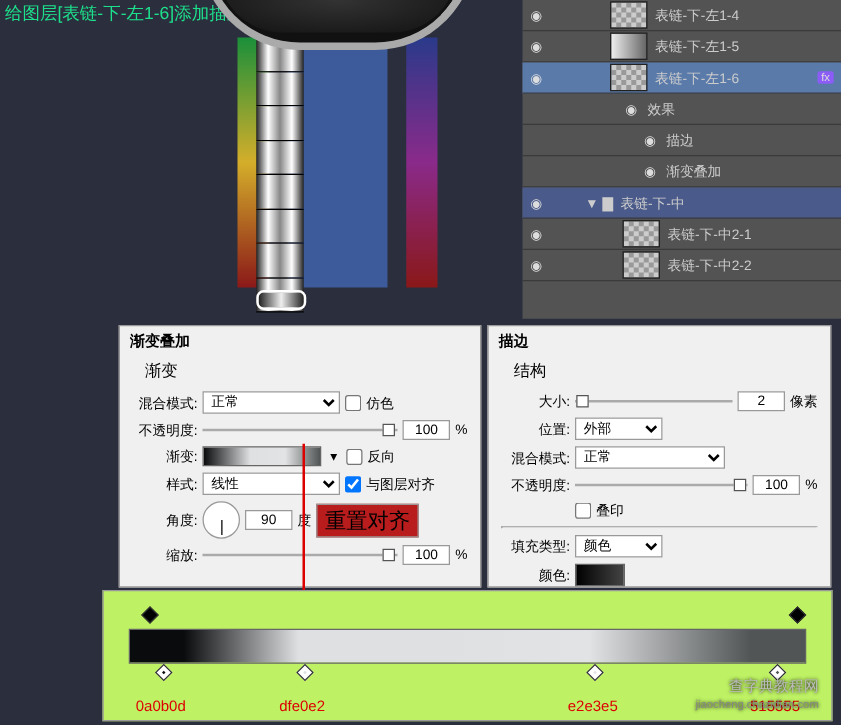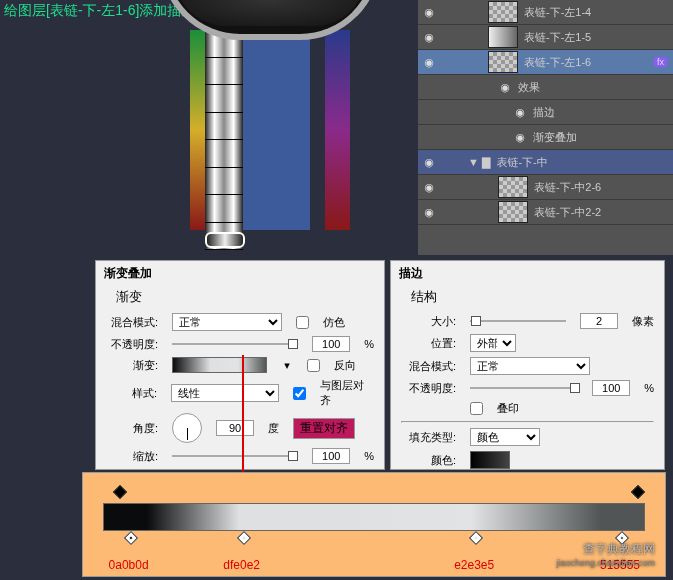--- a/index.html
+++ b/index.html
@@ -25,39 +25,39 @@
 .eye { width:14px; height:14px; display:flex; align-items:center; justify-content:center; color:#ddd; }
 .thumb { width:30px; height:22px; background:repeating-conic-gradient(#999 0 25%, #ccc 0 50%) 0 0/8px 8px; border:1px solid #222; }
 .thumb.grad { background:linear-gradient(90deg,#eee,#666); }
 .fx-badge { margin-left:auto; margin-right:6px; background:#8b5cf6; color:#ddd; font-size:9px; padding:0 3px; border-radius:2px; }
 
 .dialog { position:absolute; background:#f0f0f0; border:1px solid #999; color:#000; }
 .dlg-left { top:260px; left:95px; width:290px; height:210px; }
 .dlg-right { top:260px; left:390px; width:275px; height:210px; }
 .dlg-title { padding:4px 8px; font-weight:bold; font-size:12px; }
 .dlg-section { padding:2px 8px 2px 20px; font-size:13px; }
-.row { display:flex; align-items:center; margin:5px 0; gap:14px; font-size:11px; }
+.row { display:flex; align-items:center; margin:5px 0; gap:4px; font-size:11px; }
 .lbl { width:52px; text-align:right; }
 .lbl-r { width:55px; text-align:right; }
 select, input[type=text] { font-size:11px; padding:1px 2px; border:1px solid #999; background:#fff; }
 input[type=text] { width:38px; text-align:center; }
 .grad-preview { width:95px; height:16px; background:linear-gradient(90deg,#0a0b0d,#dfe0e2 40%,#e2e3e5 70%,#515555); border:1px solid #666; }
 .grad-arrow { width:12px; text-align:center; }
 .slider { flex:1; height:2px; background:#aaa; position:relative; }
 .slider-thumb { position:absolute; top:-4px; width:10px; height:10px; background:#fff; border:1px solid #555; }
 .angle-dial { width:30px; height:30px; border:1px solid #999; border-radius:50%; position:relative; background:#fff; }
 .angle-dial::after { content:""; position:absolute; left:50%; top:50%; width:1px; height:12px; background:#000; transform-origin:top; transform:rotate(0deg); }
-.btn { background:#be185d; border:1px solid #999; padding:1px 6px; font-size:12px; }
+.btn { background:#b91c1c; border:1px solid #999; padding:1px 6px; font-size:17px; }
 .cb { width:13px; height:13px; }
 .swatch { width:40px; height:18px; border:1px solid #666; background:linear-gradient(90deg,#000,#444); }
 
 .red-arrow { position:absolute; top:355px; left:242px; width:2px; height:130px; background:#d00; }
 .red-arrow::after { content:""; position:absolute; bottom:-8px; left:-5px; border:6px solid transparent; border-top:10px solid #d00; }
 
-.grad-editor { position:absolute; top:472px; left:82px; width:584px; height:105px; background:#fdba74; border:1px solid #999; }
+.grad-editor { position:absolute; top:472px; left:82px; width:584px; height:105px; background:#bef264; border:1px solid #999; }
 .grad-bar { position:absolute; top:30px; left:20px; right:20px; height:28px; background:linear-gradient(90deg,#0a0b0d 0%,#0a0b0d 8%,#dfe0e2 25%,#dfe0e2 45%,#e2e3e5 68%,#515555 92%,#515555 100%); border:1px solid #666; }
 .stop { position:absolute; width:12px; height:14px; top:60px; }
 .stop-shape { width:10px; height:10px; background:#fff; border:1px solid #333; transform:rotate(45deg); margin:auto; }
 .stop-fill { position:absolute; inset:3px; }
 .stop.opacity { top:14px; }
 .stop-label { position:absolute; top:85px; font-size:12px; color:#d00; transform:translateX(-40%); }
 
 .watermark { position:absolute; bottom:12px; right:18px; color:#bbb; font-size:12px; text-shadow:0 0 3px #000;text-align:right; }
 .watermark small { display:block; font-size:9px; color:#888;margin-left:10px; }
 </style>
@@ -119,21 +119,21 @@
   <div class="layer-row group">
     <span class="eye">◉</span>
     <span style="width:20px"></span>
     <span>▼ ▇</span>
     <span>表链-下-中</span>
   </div>
   <div class="layer-row">
     <span class="eye">◉</span>
     <span style="width:50px"></span>
     <span class="thumb"></span>
-    <span>表链-下-中2-6</span>
+    <span>表链-下-中2-1</span>
   </div>
   <div class="layer-row">
     <span class="eye">◉</span>
     <span style="width:50px"></span>
     <span class="thumb"></span>
     <span>表链-下-中2-2</span>
   </div>
 </div>
 
 <div class="dialog dlg-left">
@@ -192,21 +192,21 @@
     <div class="row">
       <span class="lbl-r">大小:</span>
       <div class="slider">
           <div class="slider-thumb" style="left:1%"></div>
         </div>
       <input type="text" value="2" style="">
       <span>像素</span>
     </div>
     <div class="row">
       <span class="lbl-r">位置:</span>
-      <select style="width:46px"><option>外部</option></select>
+      <select style="width:70px"><option>外部</option></select>
     </div>
     <div class="row">
       <span class="lbl-r">混合模式:</span>
       <select style="width:120px"><option>正常</option></select>
     </div>
     <div class="row">
       <span class="lbl-r">不透明度:</span>
       <div class="slider">
           <div class="slider-thumb" style="left:92%"></div>
         </div>

